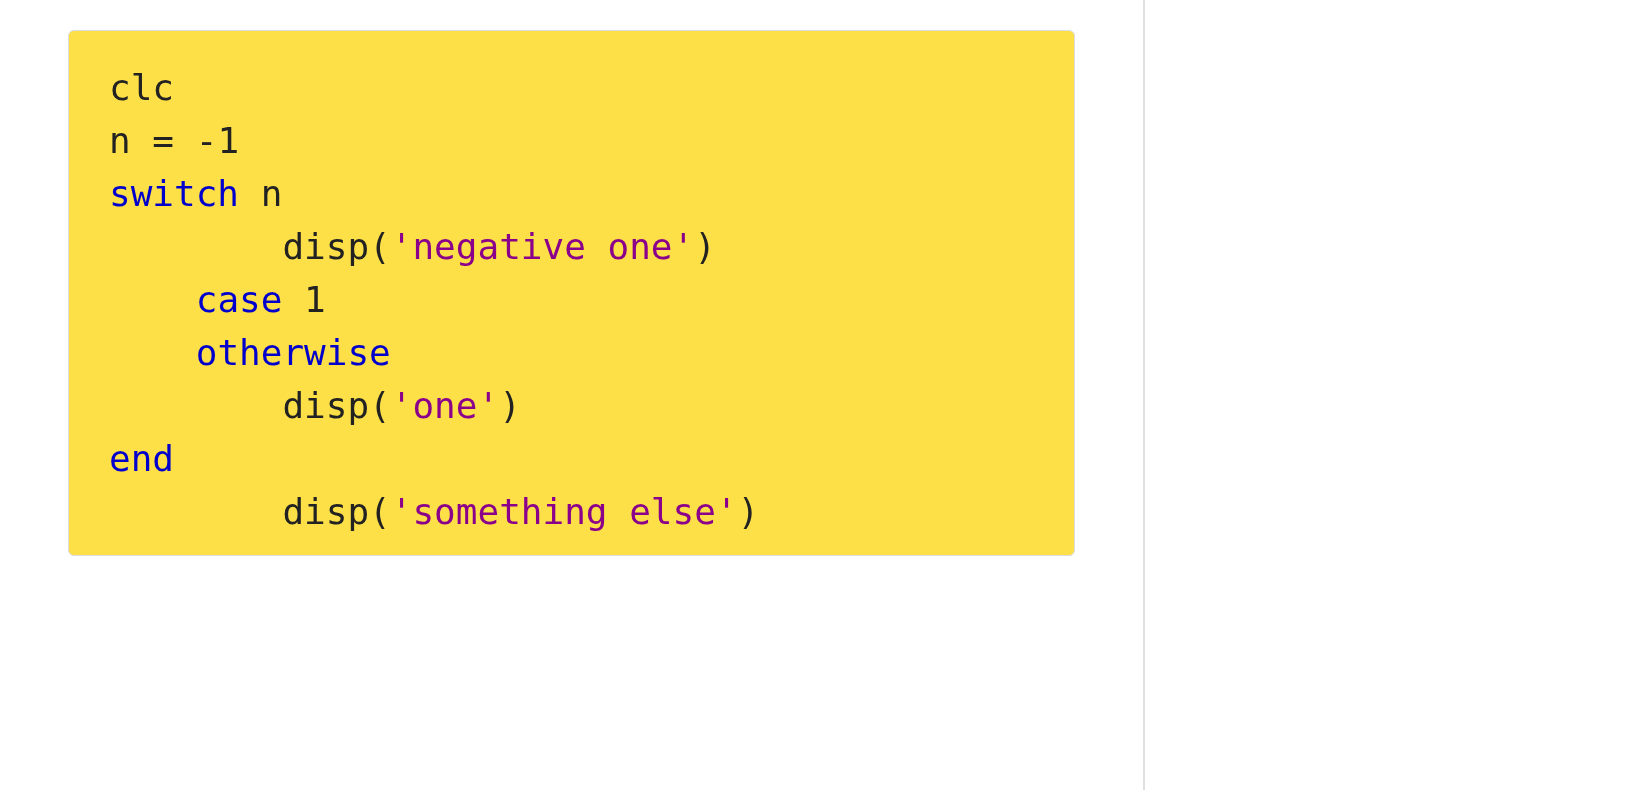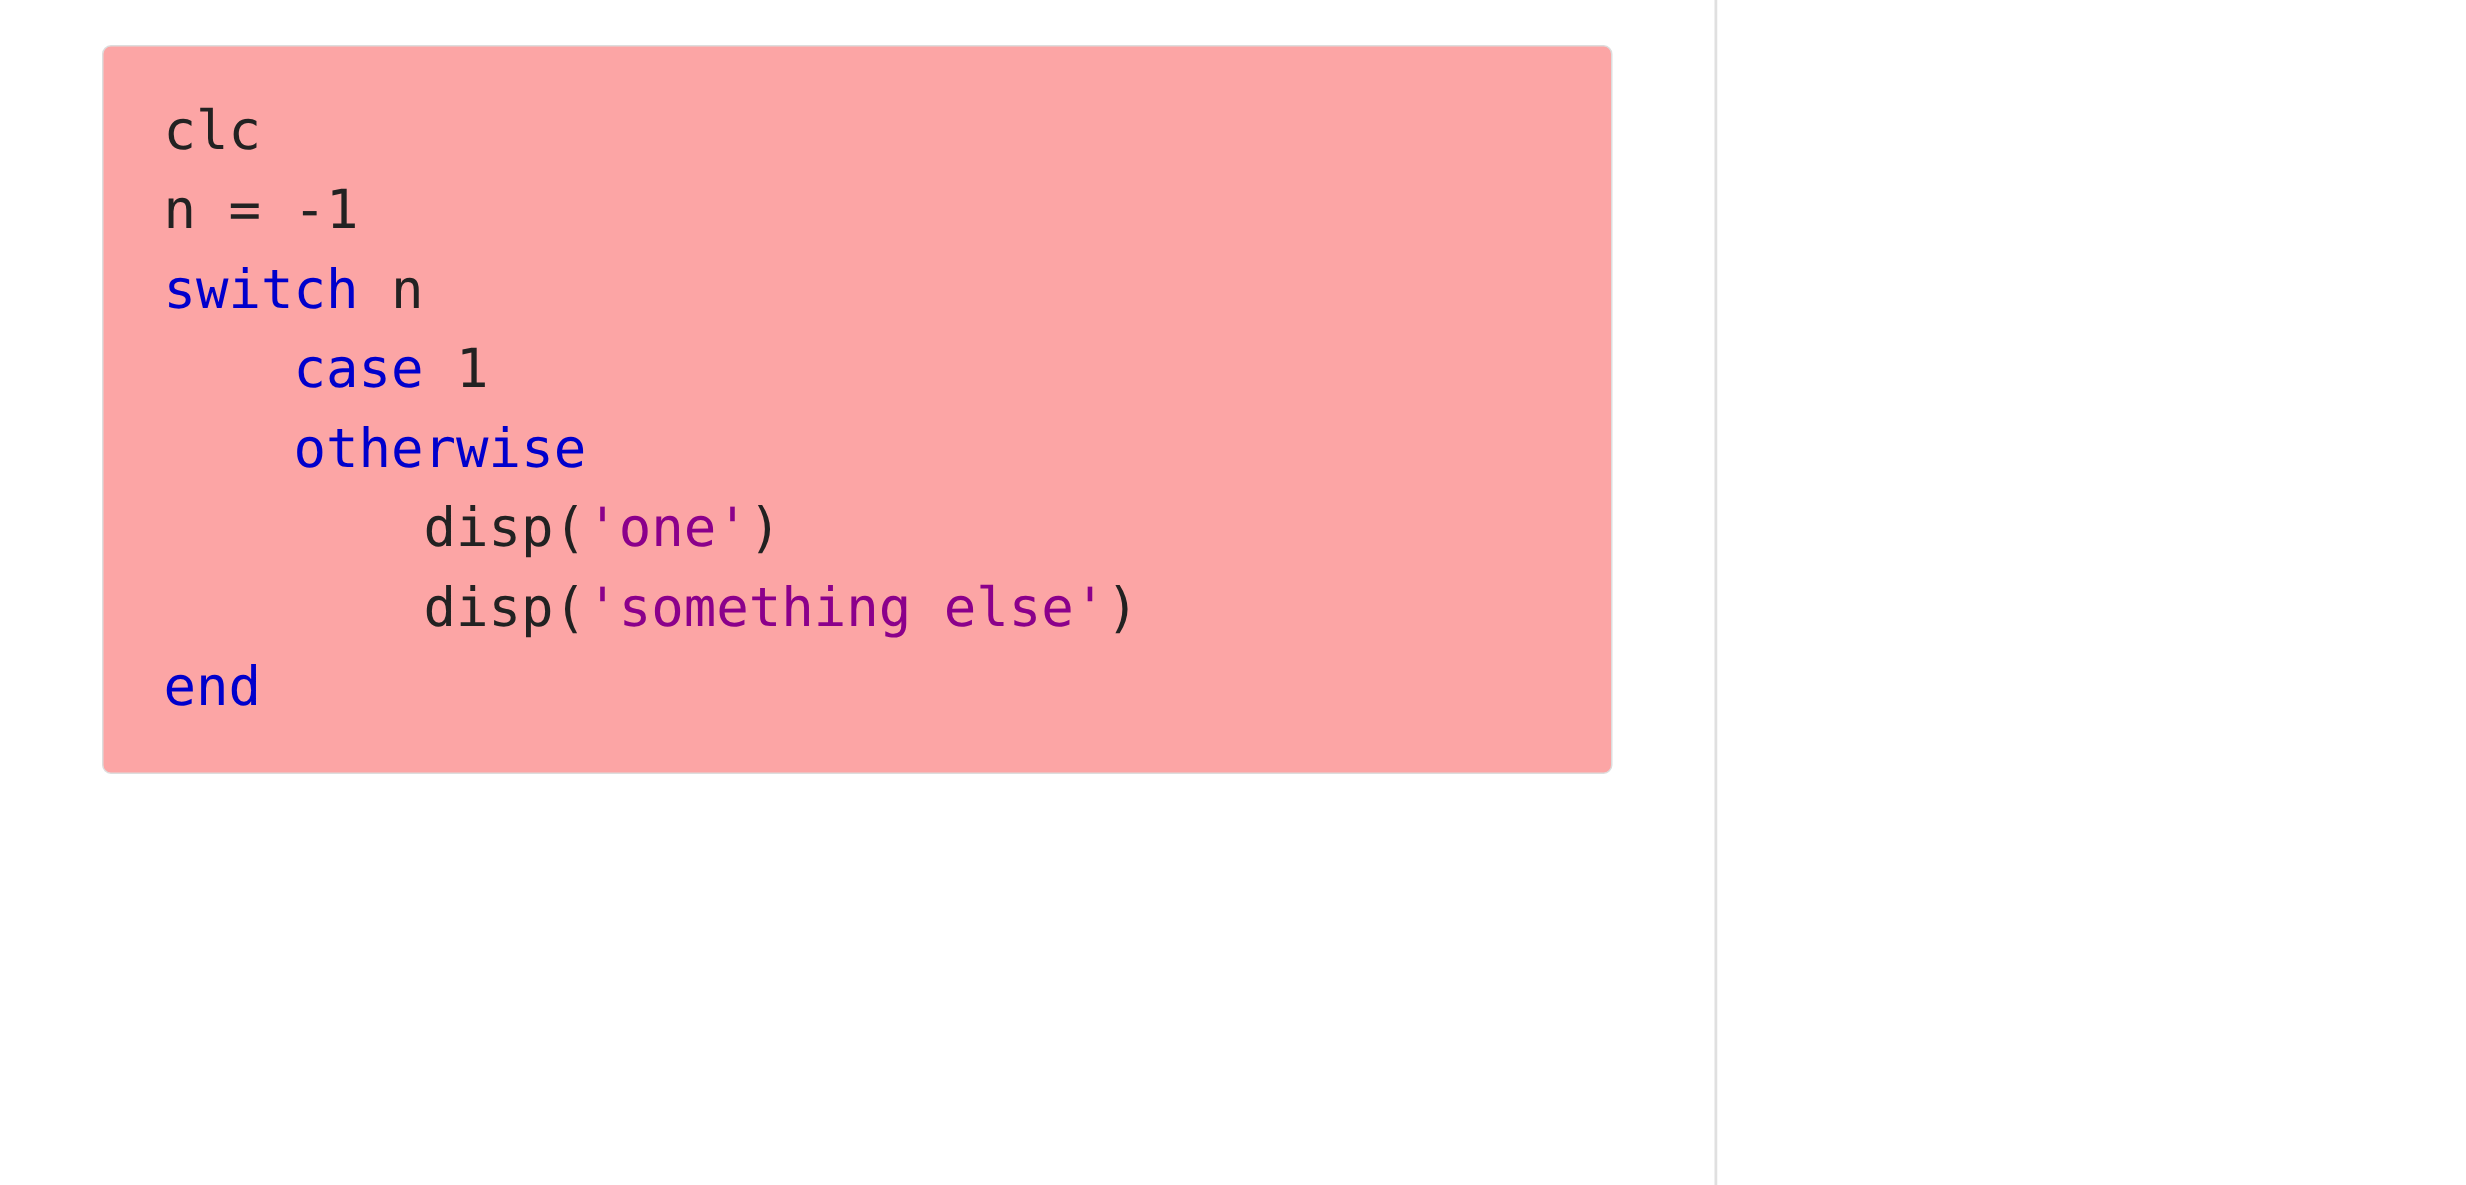--- a/index.html
+++ b/index.html
@@ -23,24 +23,24 @@
       padding: 0;
       border-right: 2px solid #e0e0e0;
       height: 100%;
     }
     .sidebar-area {
       flex: 1;
       background: #ffffff;
     }
     .code-block {
       margin: 30px 68px 0 68px;
-      background: #fca5a5;
+      background: #fde047;
       border: 1px solid #dddddd;
       border-radius: 6px;
-      padding: 30px 40px 30px 40px;
+      padding: 30px 40px 17px 40px;
     }
     .code-line {
       font-size: 36px;
       line-height: 53px;
       white-space: pre;
       color: #222222;
       font-family: 'Consolas', 'Monaco', 'Menlo', monospace;
     }
     .keyword {
       color: #0000cc;
@@ -55,21 +55,22 @@
   </style>
 </head>
 <body>
 
 <div class="main-container">
   <div class="content-area">
     <div class="code-block">
       <div class="code-line"><span class="plain">clc</span></div>
       <div class="code-line"><span class="plain">n = -</span><span class="plain">1</span></div>
       <div class="code-line"><span class="keyword">switch</span><span class="plain"> n</span></div>
+      <div class="code-line"><span class="plain">        disp(</span><span class="string">'negative one'</span><span class="plain">)</span></div>
       <div class="code-line"><span class="plain">    </span><span class="keyword">case</span><span class="plain"> 1</span></div>
       <div class="code-line"><span class="plain">    </span><span class="keyword">otherwise</span></div>
       <div class="code-line"><span class="plain">        disp(</span><span class="string">'one'</span><span class="plain">)</span></div>
+      <div class="code-line"><span class="keyword">end</span></div>
       <div class="code-line"><span class="plain">        disp(</span><span class="string">'something else'</span><span class="plain">)</span></div>
-      <div class="code-line"><span class="keyword">end</span></div>
     </div>
   </div>
   <div class="sidebar-area"></div>
 </div>
 
 </body></html>

